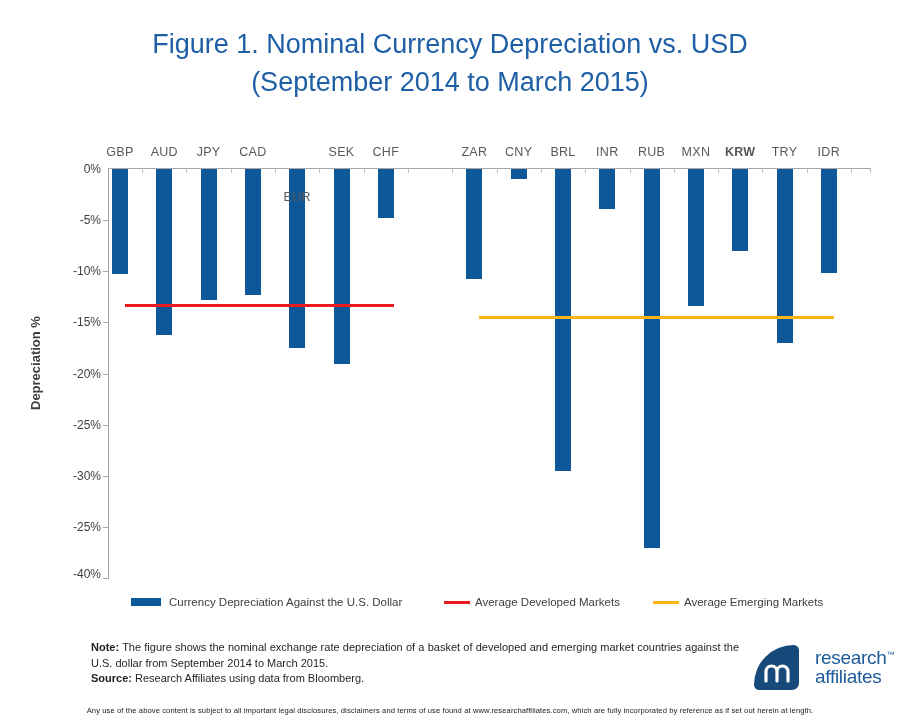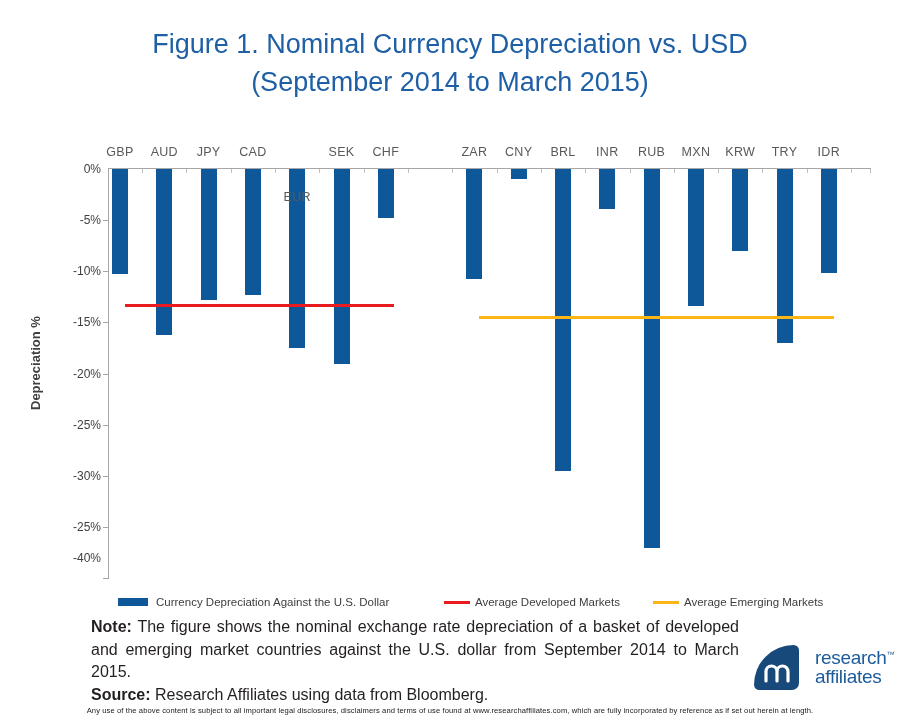--- a/index.html
+++ b/index.html
@@ -27,22 +27,22 @@
     font-size:13px;font-weight:bold;color:#3F3F3F;text-align:center;}
 
   
   .legend{position:absolute;top:592px;left:0;width:100%;height:20px;}
   .legend-item{position:absolute;display:flex;align-items:center;gap:5px;
     font-size:11.5px;color:#3D3D3D;white-space:nowrap;height:20px;}
   .swatch-bar{display:inline-block;width:30px;height:8px;}
   .swatch-line{display:inline-block;width:26px;height:3px;}
 
   
-  .note-block{position:absolute;left:91px;top:616px;width:648px;
-    font-size:16px;line-height:1.42;color:#231F20;}
+  .note-block{position:absolute;left:91px;top:640px;width:648px;
+    font-size:11px;line-height:1.42;color:#231F20;}
   .note-block p{margin:0;}
   .note-justify{text-align:justify;}
   .note-block b{font-weight:bold;}
 
   
   .logo{position:absolute;left:754px;top:645px;display:flex;align-items:center;gap:16px;}
   .logo-mark{width:45px;height:45px;background:#17497B;
     border-radius:100% 6px 8px 6px;display:flex;align-items:flex-end;
     justify-content:center;padding-bottom:7px;box-sizing:border-box;}
   .logo-text{color:#1D5C9B;font-size:19px;line-height:.98;letter-spacing:-.3px;}
@@ -85,21 +85,21 @@
       <div class="cat-label" style="left: 387.7px; width: 44px;">CNY</div>
       <div class="bar" style="left: 446px; width: 16px; height: 301.6px; background: rgb(14, 88, 153);"></div>
       <div class="cat-label" style="left: 432px; width: 44px;">BRL</div>
       <div class="bar" style="left: 490.3px; width: 16px; height: 39.9px; background: rgb(14, 88, 153);"></div>
       <div class="cat-label" style="left: 476.3px; width: 44px;">INR</div>
       <div class="bar" style="left: 534.6px; width: 16px; height: 379.3px; background: rgb(14, 88, 153);"></div>
       <div class="cat-label" style="left: 520.6px; width: 44px;">RUB</div>
       <div class="bar" style="left: 578.9px; width: 16px; height: 137px; background: rgb(14, 88, 153);"></div>
       <div class="cat-label" style="left: 564.9px; width: 44px;">MXN</div>
       <div class="bar" style="left: 623.2px; width: 16px; height: 81.8px; background: rgb(14, 88, 153);"></div>
-      <div class="cat-label" style="left: 609.2px; width: 44px;">KRW</div>
+      <div class="cat-label" style="left: 609.2px; width: 44px; font-weight: bold;">KRW</div>
       <div class="bar" style="left: 667.5px; width: 16px; height: 173.8px; background: rgb(14, 88, 153);"></div>
       <div class="cat-label" style="left: 653.5px; width: 44px;">TRY</div>
       <div class="bar" style="left: 711.8px; width: 16px; height: 104.3px; background: rgb(14, 88, 153);"></div>
       <div class="cat-label" style="left: 697.8px; width: 44px;">IDR</div>
       <div class="top-tick" style="left: 33.1px;"></div>
       <div class="top-tick" style="left: 77.4px;"></div>
       <div class="top-tick" style="left: 121.8px;"></div>
       <div class="top-tick" style="left: 166px;"></div>
       <div class="top-tick" style="left: 210.3px;"></div>
       <div class="top-tick" style="left: 254.6px;"></div>
@@ -124,27 +124,27 @@
       <div class="y-tick-label" style="top: 146.4px;">-15%</div>
       <div class="y-tick" style="top: 204.5px;"></div>
       <div class="y-tick-label" style="top: 197.5px;">-20%</div>
       <div class="y-tick" style="top: 255.6px;"></div>
       <div class="y-tick-label" style="top: 248.6px;">-25%</div>
       <div class="y-tick" style="top: 306.8px;"></div>
       <div class="y-tick-label" style="top: 299.8px;">-30%</div>
       <div class="y-tick" style="top: 357.9px;"></div>
       <div class="y-tick-label" style="top: 350.9px;">-25%</div>
       <div class="y-tick" style="top: 409px;"></div>
-      <div class="y-tick-label" style="top: 382px;">-40%</div>
+      <div class="y-tick-label" style="top: 398px;">-40%</div>
       <div class="ref-line" style="left: 16px; width: 269px; top: 134.5px; background: rgb(233, 27, 30);"></div>
       <div class="ref-line" style="left: 370px; width: 355px; top: 146.8px; background: rgb(251, 182, 21);"></div>
     </div>
 
   <div class="legend">
-    <div class="legend-item" style="left:118px;gap:8px;">
+    <div class="legend-item" style="left:131px;gap:8px;">
       <span class="swatch-bar" style="background: rgb(14, 88, 153);"></span>
       <span>Currency Depreciation Against the U.S. Dollar</span>
     </div>
     <div class="legend-item" style="left:653px;">
       <span class="swatch-line" style="background: rgb(251, 182, 21);"></span>
       <span>Average Emerging Markets</span>
     </div>
     <div class="legend-item" style="left:444px;">
       <span class="swatch-line" style="background: rgb(233, 27, 30);"></span>
       <span>Average Developed Markets</span>

